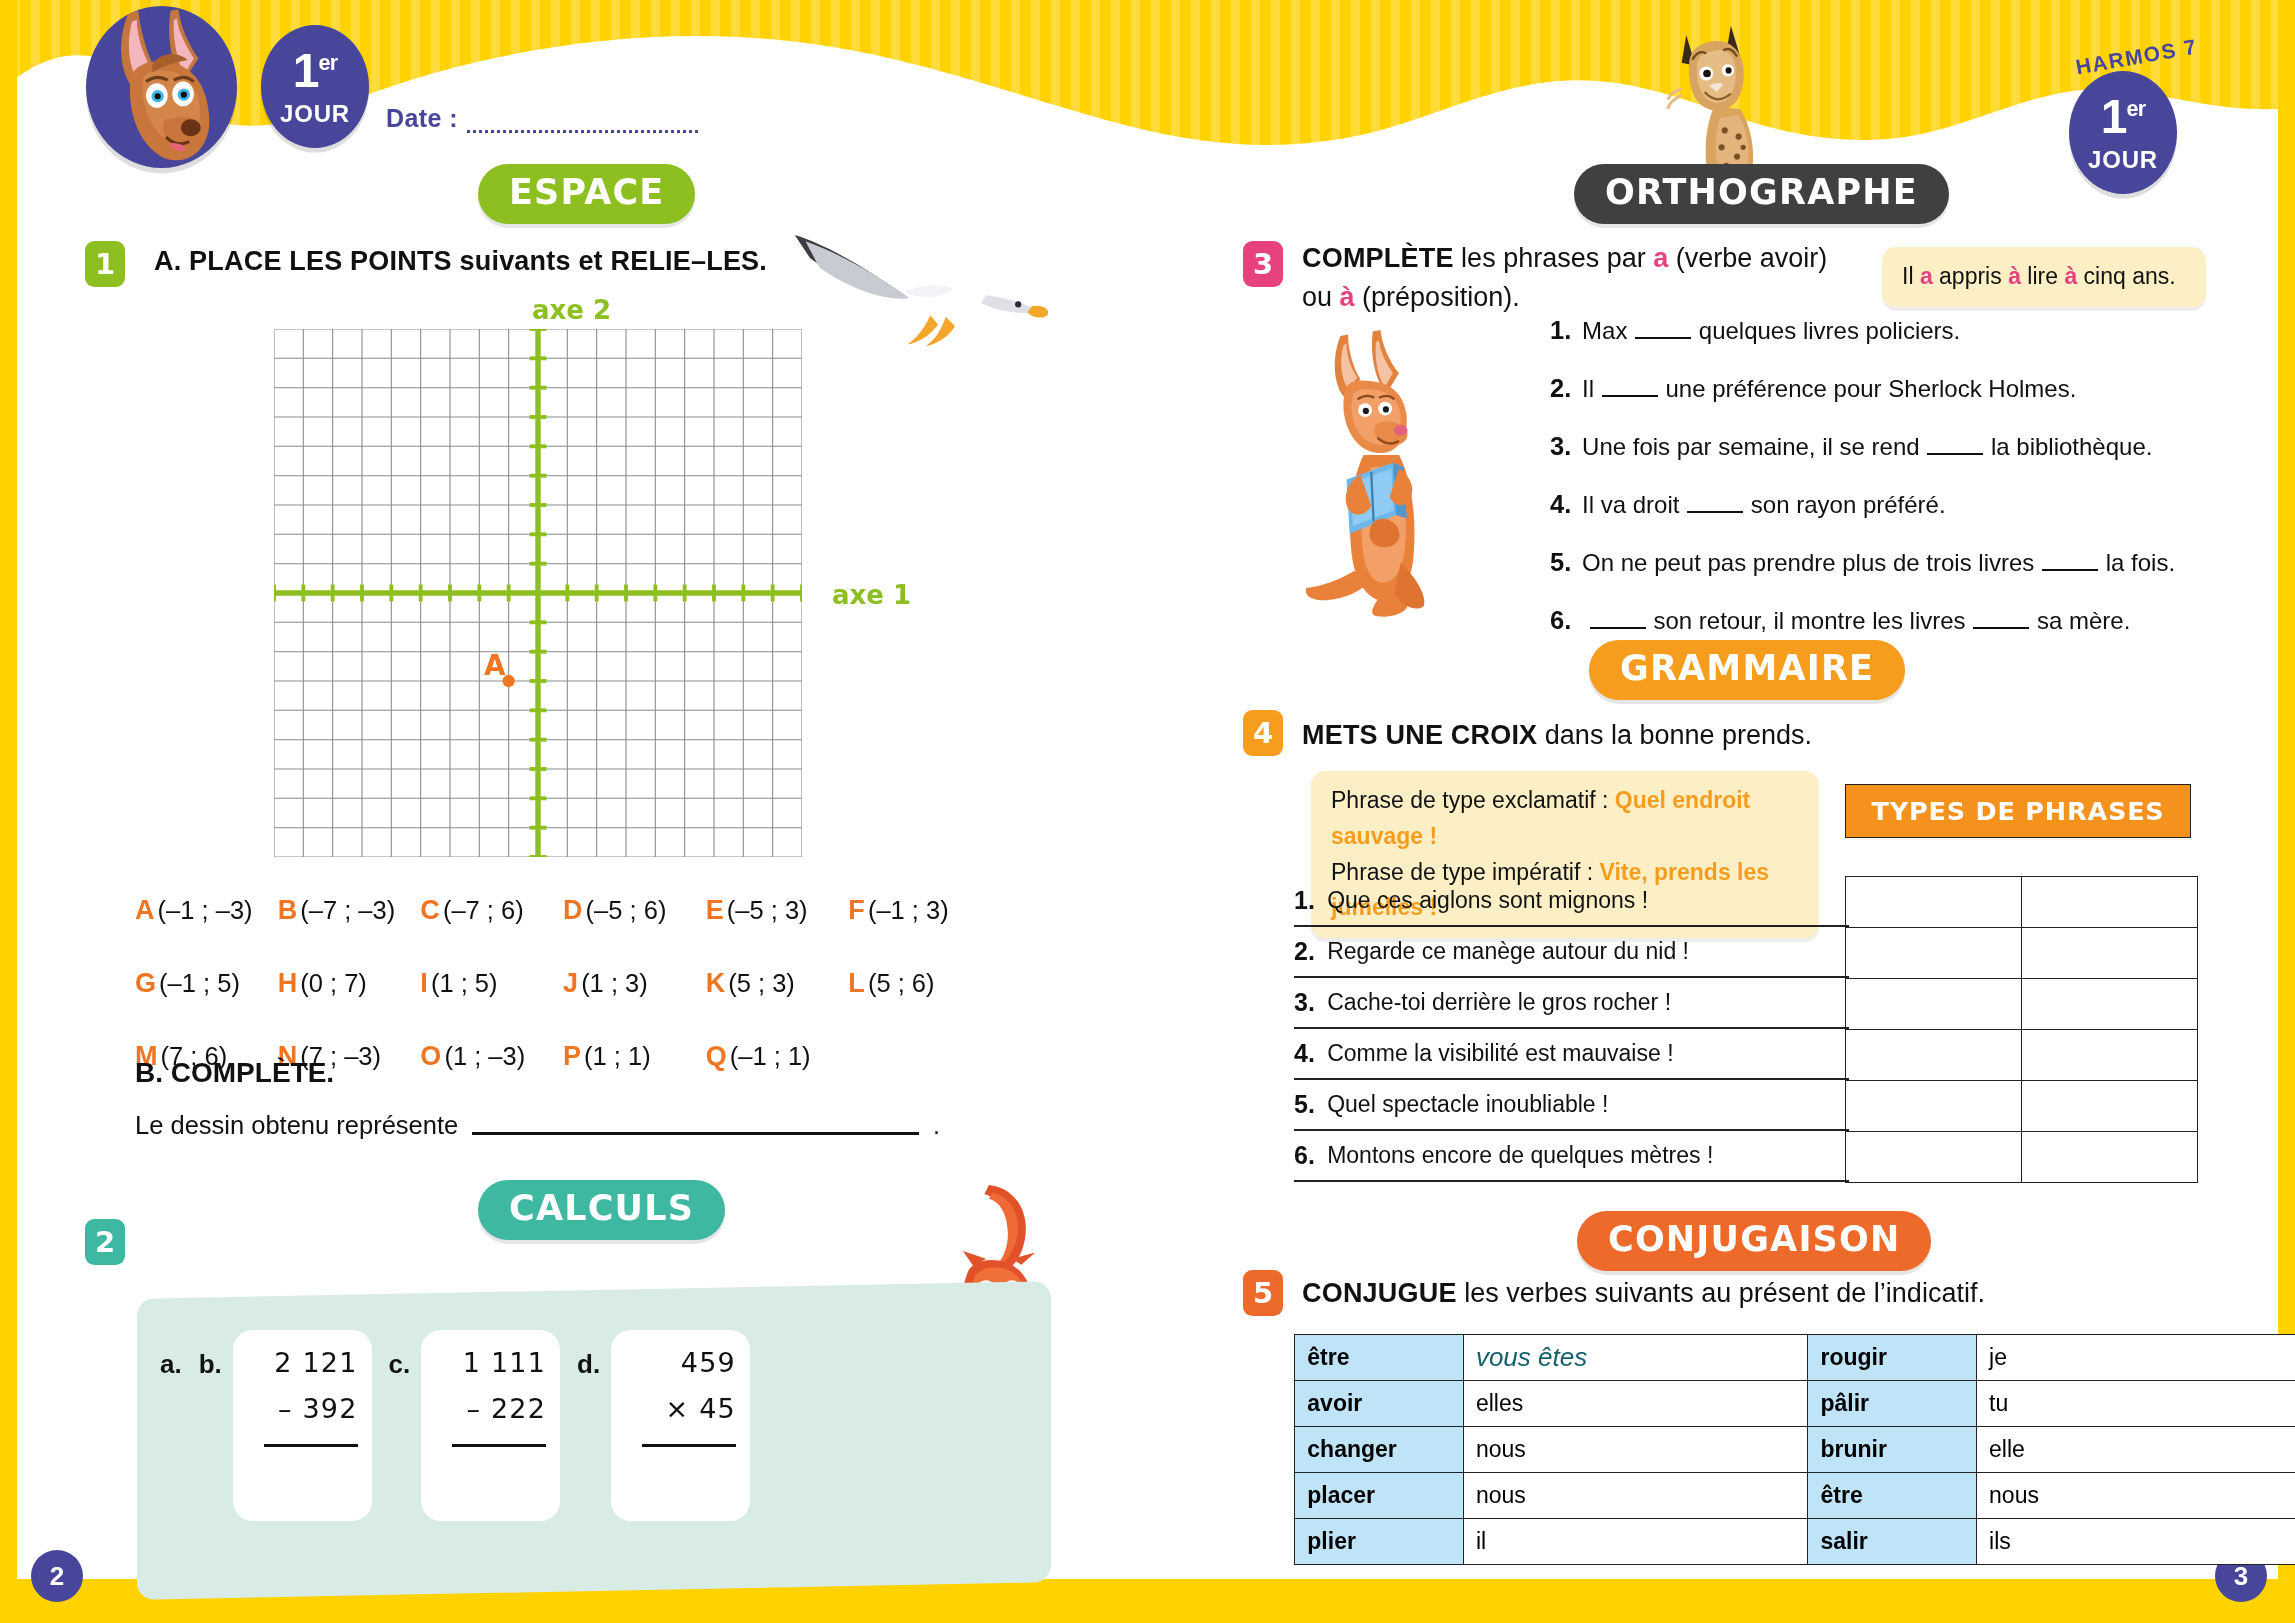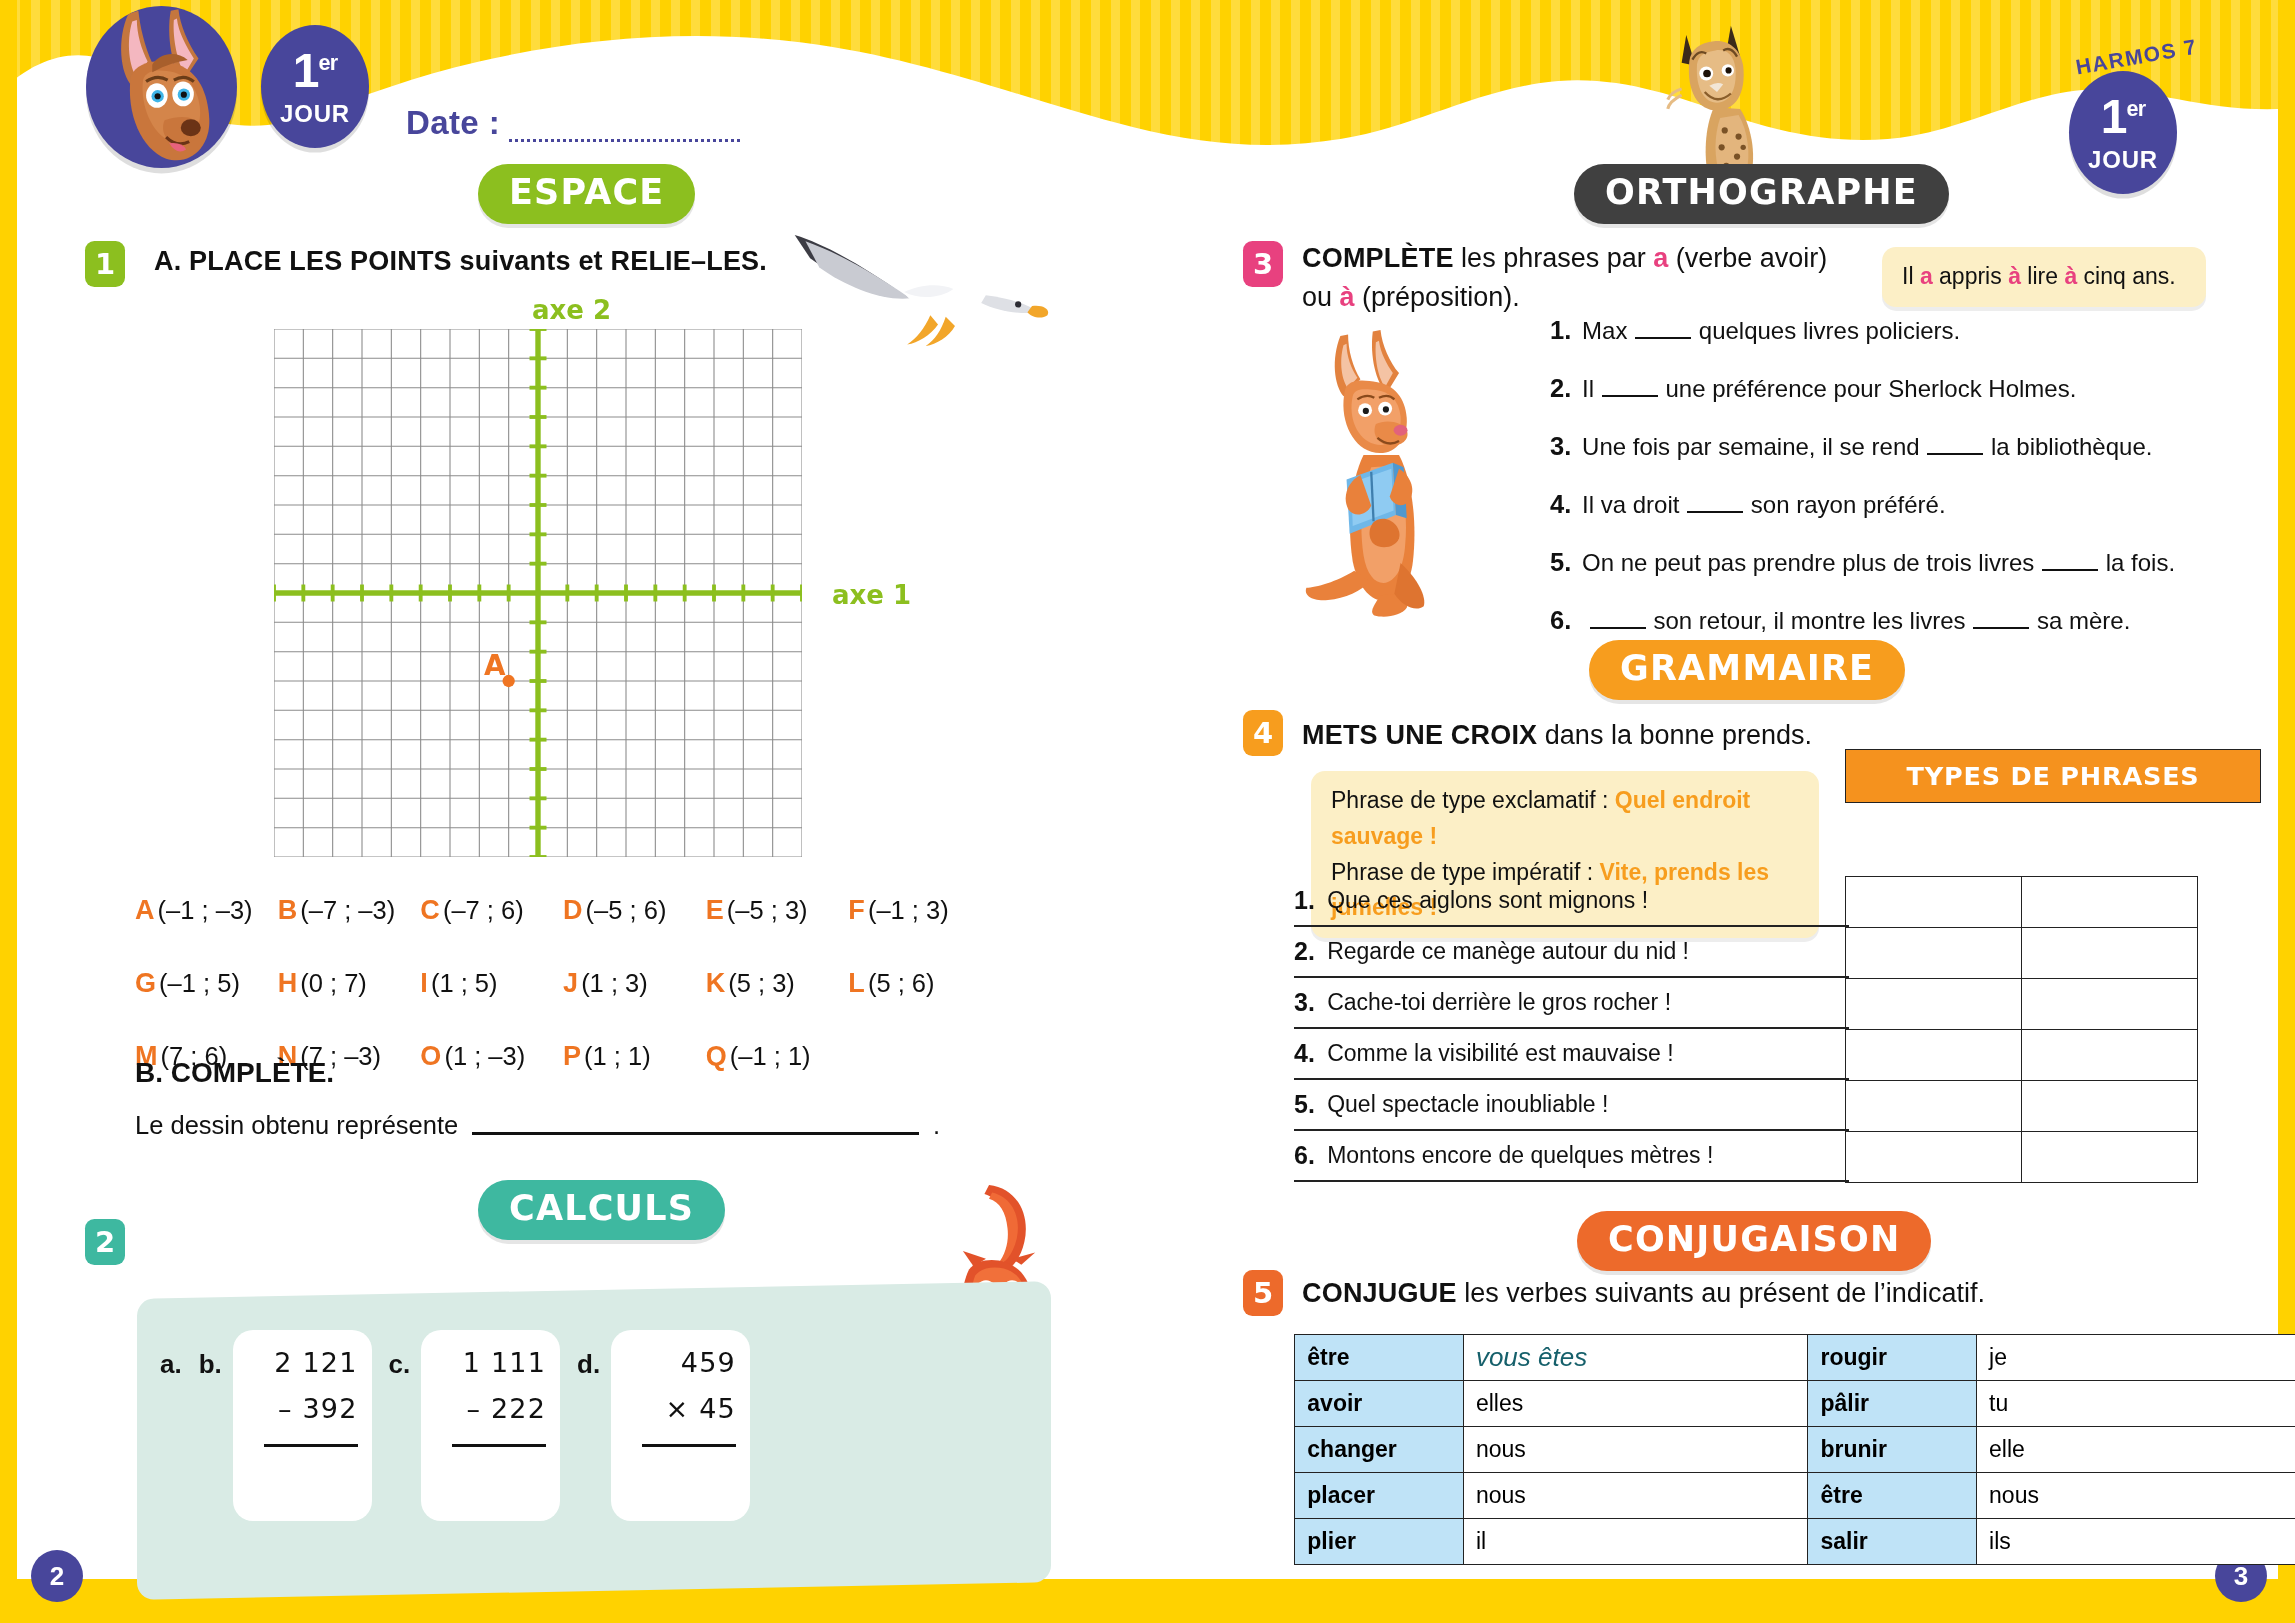--- a/index.html
+++ b/index.html
@@ -32,21 +32,21 @@
   .harmos-arc{position:absolute;font-size:21px;font-weight:bold;color:#48469B;
     letter-spacing:1.5px;transform:rotate(-10deg);}
 
   .kangaroo-head{
     position:absolute;left:86px;top:6.2px;width:151px;height:162px;border-radius:50%;
     background:#48469B;box-shadow:0 5.4px 0 rgba(0,0,0,.13);overflow:hidden;
   }
 
   
   .date-row{position:absolute;left:386px;top:104px;display:flex;align-items:flex-end;gap:9.3px;}
-  .date-lbl{font-size:33px;font-weight:bold;color:#48469B;letter-spacing:0.4px;margin-left:20px;}
+  .date-lbl{font-size:25px;font-weight:bold;color:#48469B;letter-spacing:0.4px;}
   .date-dots{width:231px;border-bottom:3.9px dotted #48469B;height:6.2px;}
 
   
   .pill{
     position:absolute;display:inline-flex;align-items:center;justify-content:center;
     color:#fff;font-weight:bold;border-radius:31px;
     font-size:35px;letter-spacing:1.2px;padding:7.7px 31px 12.3px;
     box-shadow:0 3.9px 0 rgba(0,0,0,.10);
     font-family:"DejaVu Sans", sans-serif;
   }
@@ -109,21 +109,21 @@
     box-shadow:0 3.9px 0 rgba(0,0,0,.07);padding:12.3px 20px;box-sizing:border-box;
     font-size:23px;color:#111;line-height:1.55;}
   .tipbox .hl{color:#E8417F;font-weight:bold;}
   .tipbox .hl-o{color:#F79D1E;font-weight:bold;}
 
   
   #ortho-list{position:absolute;left:1550px;top:316px;width:694px;}
   .sent{display:flex;align-items:baseline;font-size:24px;color:#111;margin-bottom:29px;white-space:nowrap;}
   .sent .num{font-weight:bold;font-size:25.5px;margin-right:10.8px;}
   .blank{display:inline-block;width:56px;border-bottom:2.3px solid #111;margin:0 7.7px;}
-  #tp-table{position:absolute;left:1845px;top:749px;width:416px;border-collapse:collapse;}
+  #tp-table{position:absolute;left:1845px;top:784px;width:346px;border-collapse:collapse;}
   #tp-table th,#tp-table td{border:1.5px solid #222;}
   #tp-table .hdr{background:#F5921E;color:#fff;font-weight:bold;font-size:25.5px;
     letter-spacing:0.8px;text-align:center;padding:10.8px 0;
     font-family:"DejaVu Sans", sans-serif;}
   #tp-table .sub{background:#FCE3C4;color:#E07B12;font-size:22.4px;text-align:center;padding:9.3px 0;}
   #tp-sent{position:absolute;left:1294px;top:876px;width:555px;}
   .tp-row{display:flex;align-items:center;height:49px;border-bottom:2.3px solid #222;
     font-size:23px;color:#111;}
   .tp-row .num{font-weight:bold;font-size:25px;margin-right:12.3px;}
 

